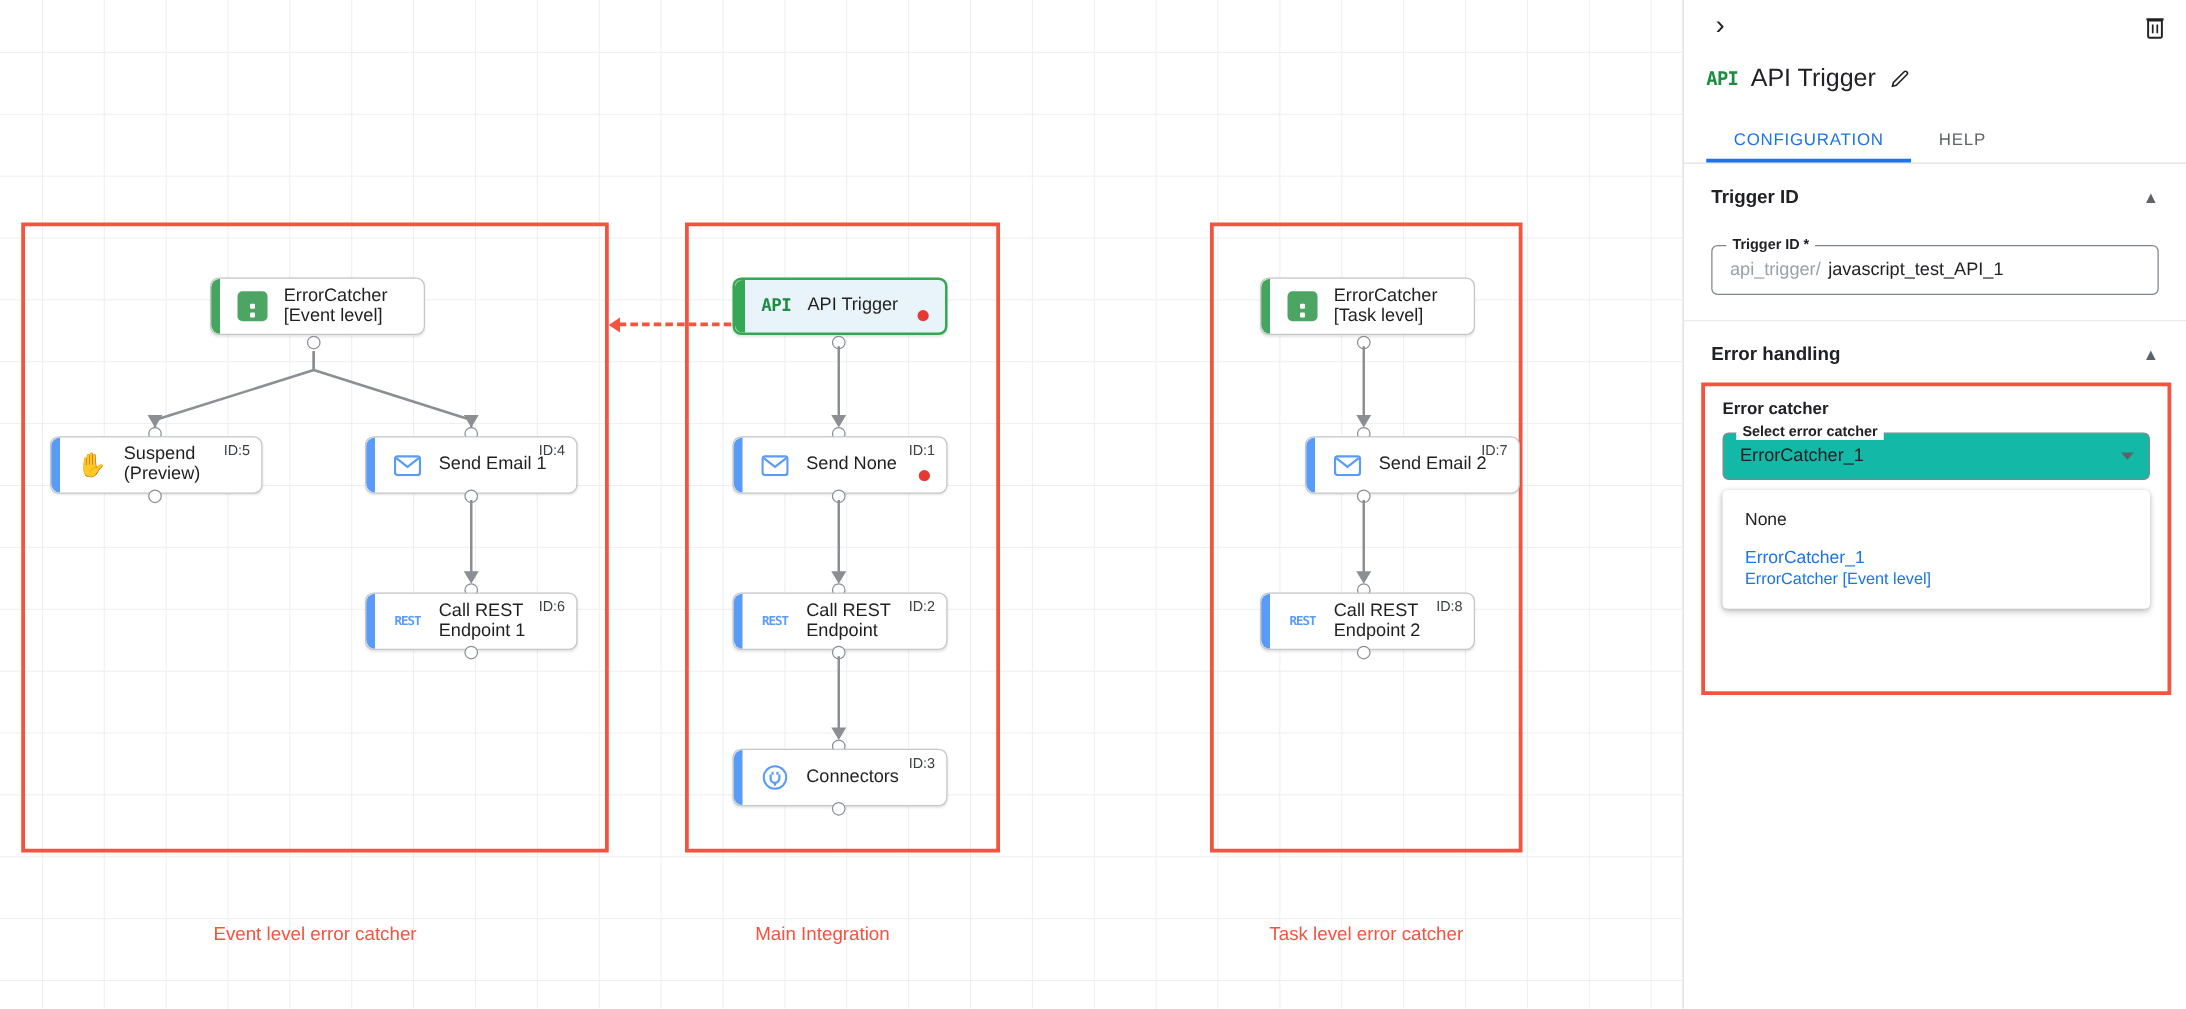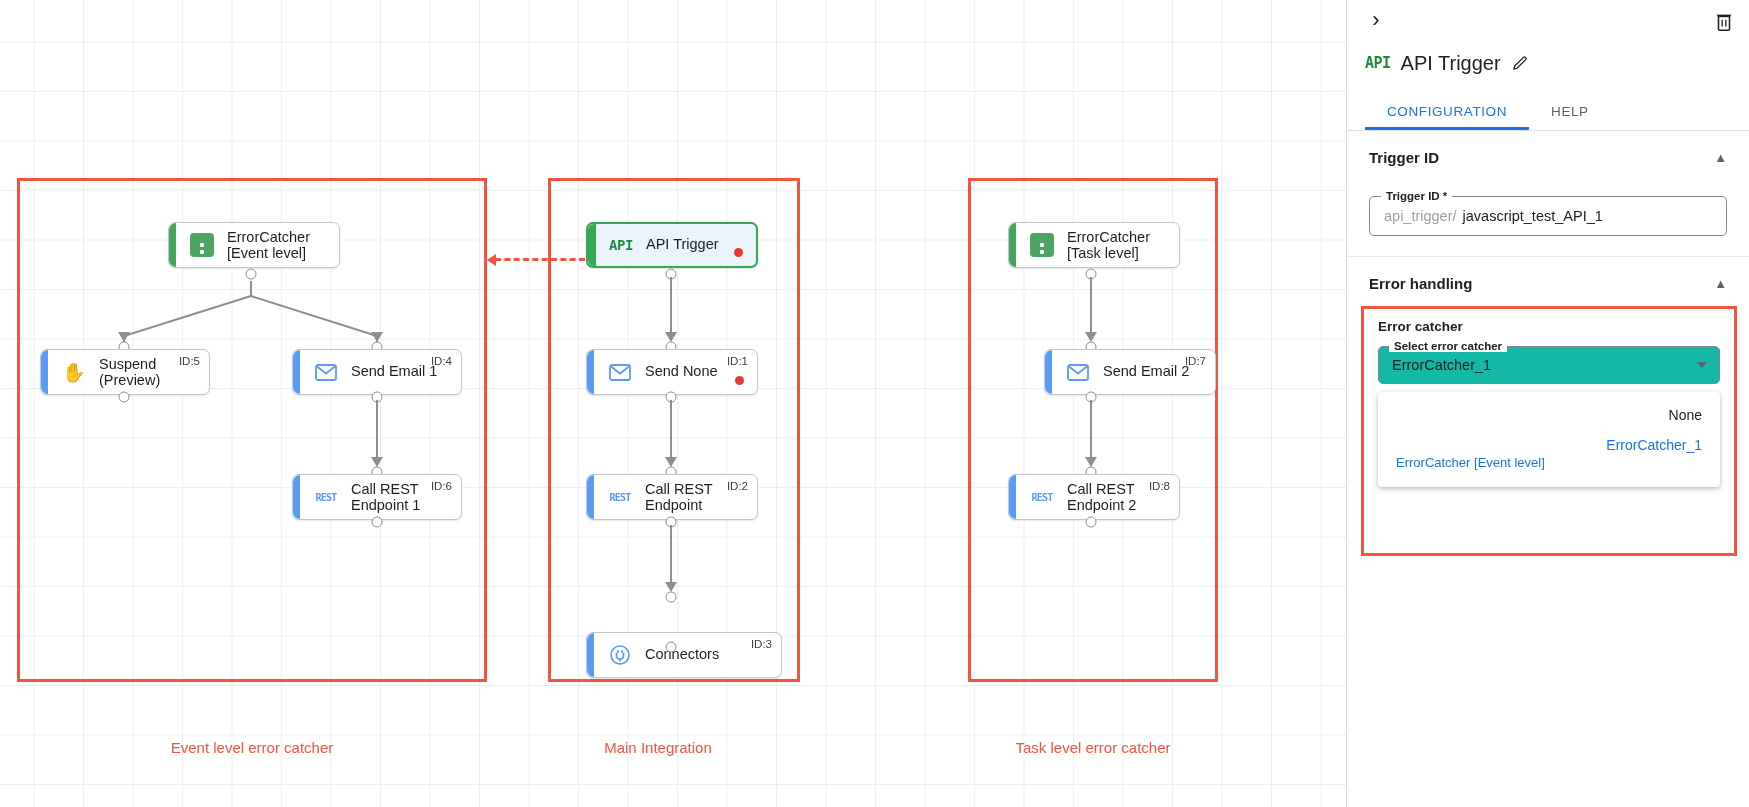--- a/index.html
+++ b/index.html
@@ -249,21 +249,21 @@
   }
 
   .dropdown {
     margin-top: 8px;
     background:#fff;
     border-radius: 4px;
     box-shadow: 0 2px 6px rgba(0,0,0,.20), 0 1px 3px rgba(0,0,0,.12);
     padding: 8px 0 10px 0;
   }
   .dd-item { padding: 7px 18px; cursor:pointer; }
-  .dd-item .l1 { font-size:14px; color:#202124;text-align:right; }
+  .dd-item .l1 { font-size:14px; color:#202124; }
   .dd-item .l2 { font-size:13px; color:#3c4043; margin-top:2px;}
   .dd-item.sel .l1 { color:#1a73e8; }
   .dd-item.sel .l2 { color:#1a73e8; }
   .dd-item .l1.bold { font-weight:700; }
   .dd-action {
     padding: 10px 18px 2px 18px;
     font-size:13.5px; letter-spacing:.5px;
     color:#1a73e8; font-weight:500; cursor:pointer;
   }
 </style>
@@ -385,21 +385,21 @@
         </span>
       <span class="nlabel">Call REST
 Endpoint</span>
       <span class="nid">ID:2</span>
     </div>
     <div class="port" style="left:671px; top:522px;"></div>
     <div class="edge-v" style="left:671px; top:525px; height:60px;"></div>
     <div class="arrow-d" style="left:671px; top:582px;"></div>
     <div class="port" style="left:671px; top:597px;"></div>
 
-    <div class="node blue" style="left:586px; top:632px; width:196px; height:46px;">
+    <div class="node blue" style="left:586px; top:599px; width:172px; height:46px;">
       <span class="stripe"></span>
       <span class="nicon">
         <span class="ic-conn">
             <svg width="22" height="22" viewBox="0 0 22 22">
           <circle cx="11" cy="11" r="9" fill="none" stroke="#5b9bf8" stroke-width="1.6"></circle>
           <path d="M7.5 8.5 v3.2 a3.5 3.5 0 0 0 7 0 V8.5" fill="none" stroke="#5b9bf8" stroke-width="1.8"></path>
           <line x1="9" y1="6.3" x2="9" y2="8.8" stroke="#5b9bf8" stroke-width="1.8"></line>
           <line x1="13" y1="6.3" x2="13" y2="8.8" stroke="#5b9bf8" stroke-width="1.8"></line>
           <line x1="11" y1="15.2" x2="11" y2="17.6" stroke="#5b9bf8" stroke-width="1.8"></line>
         </svg>

